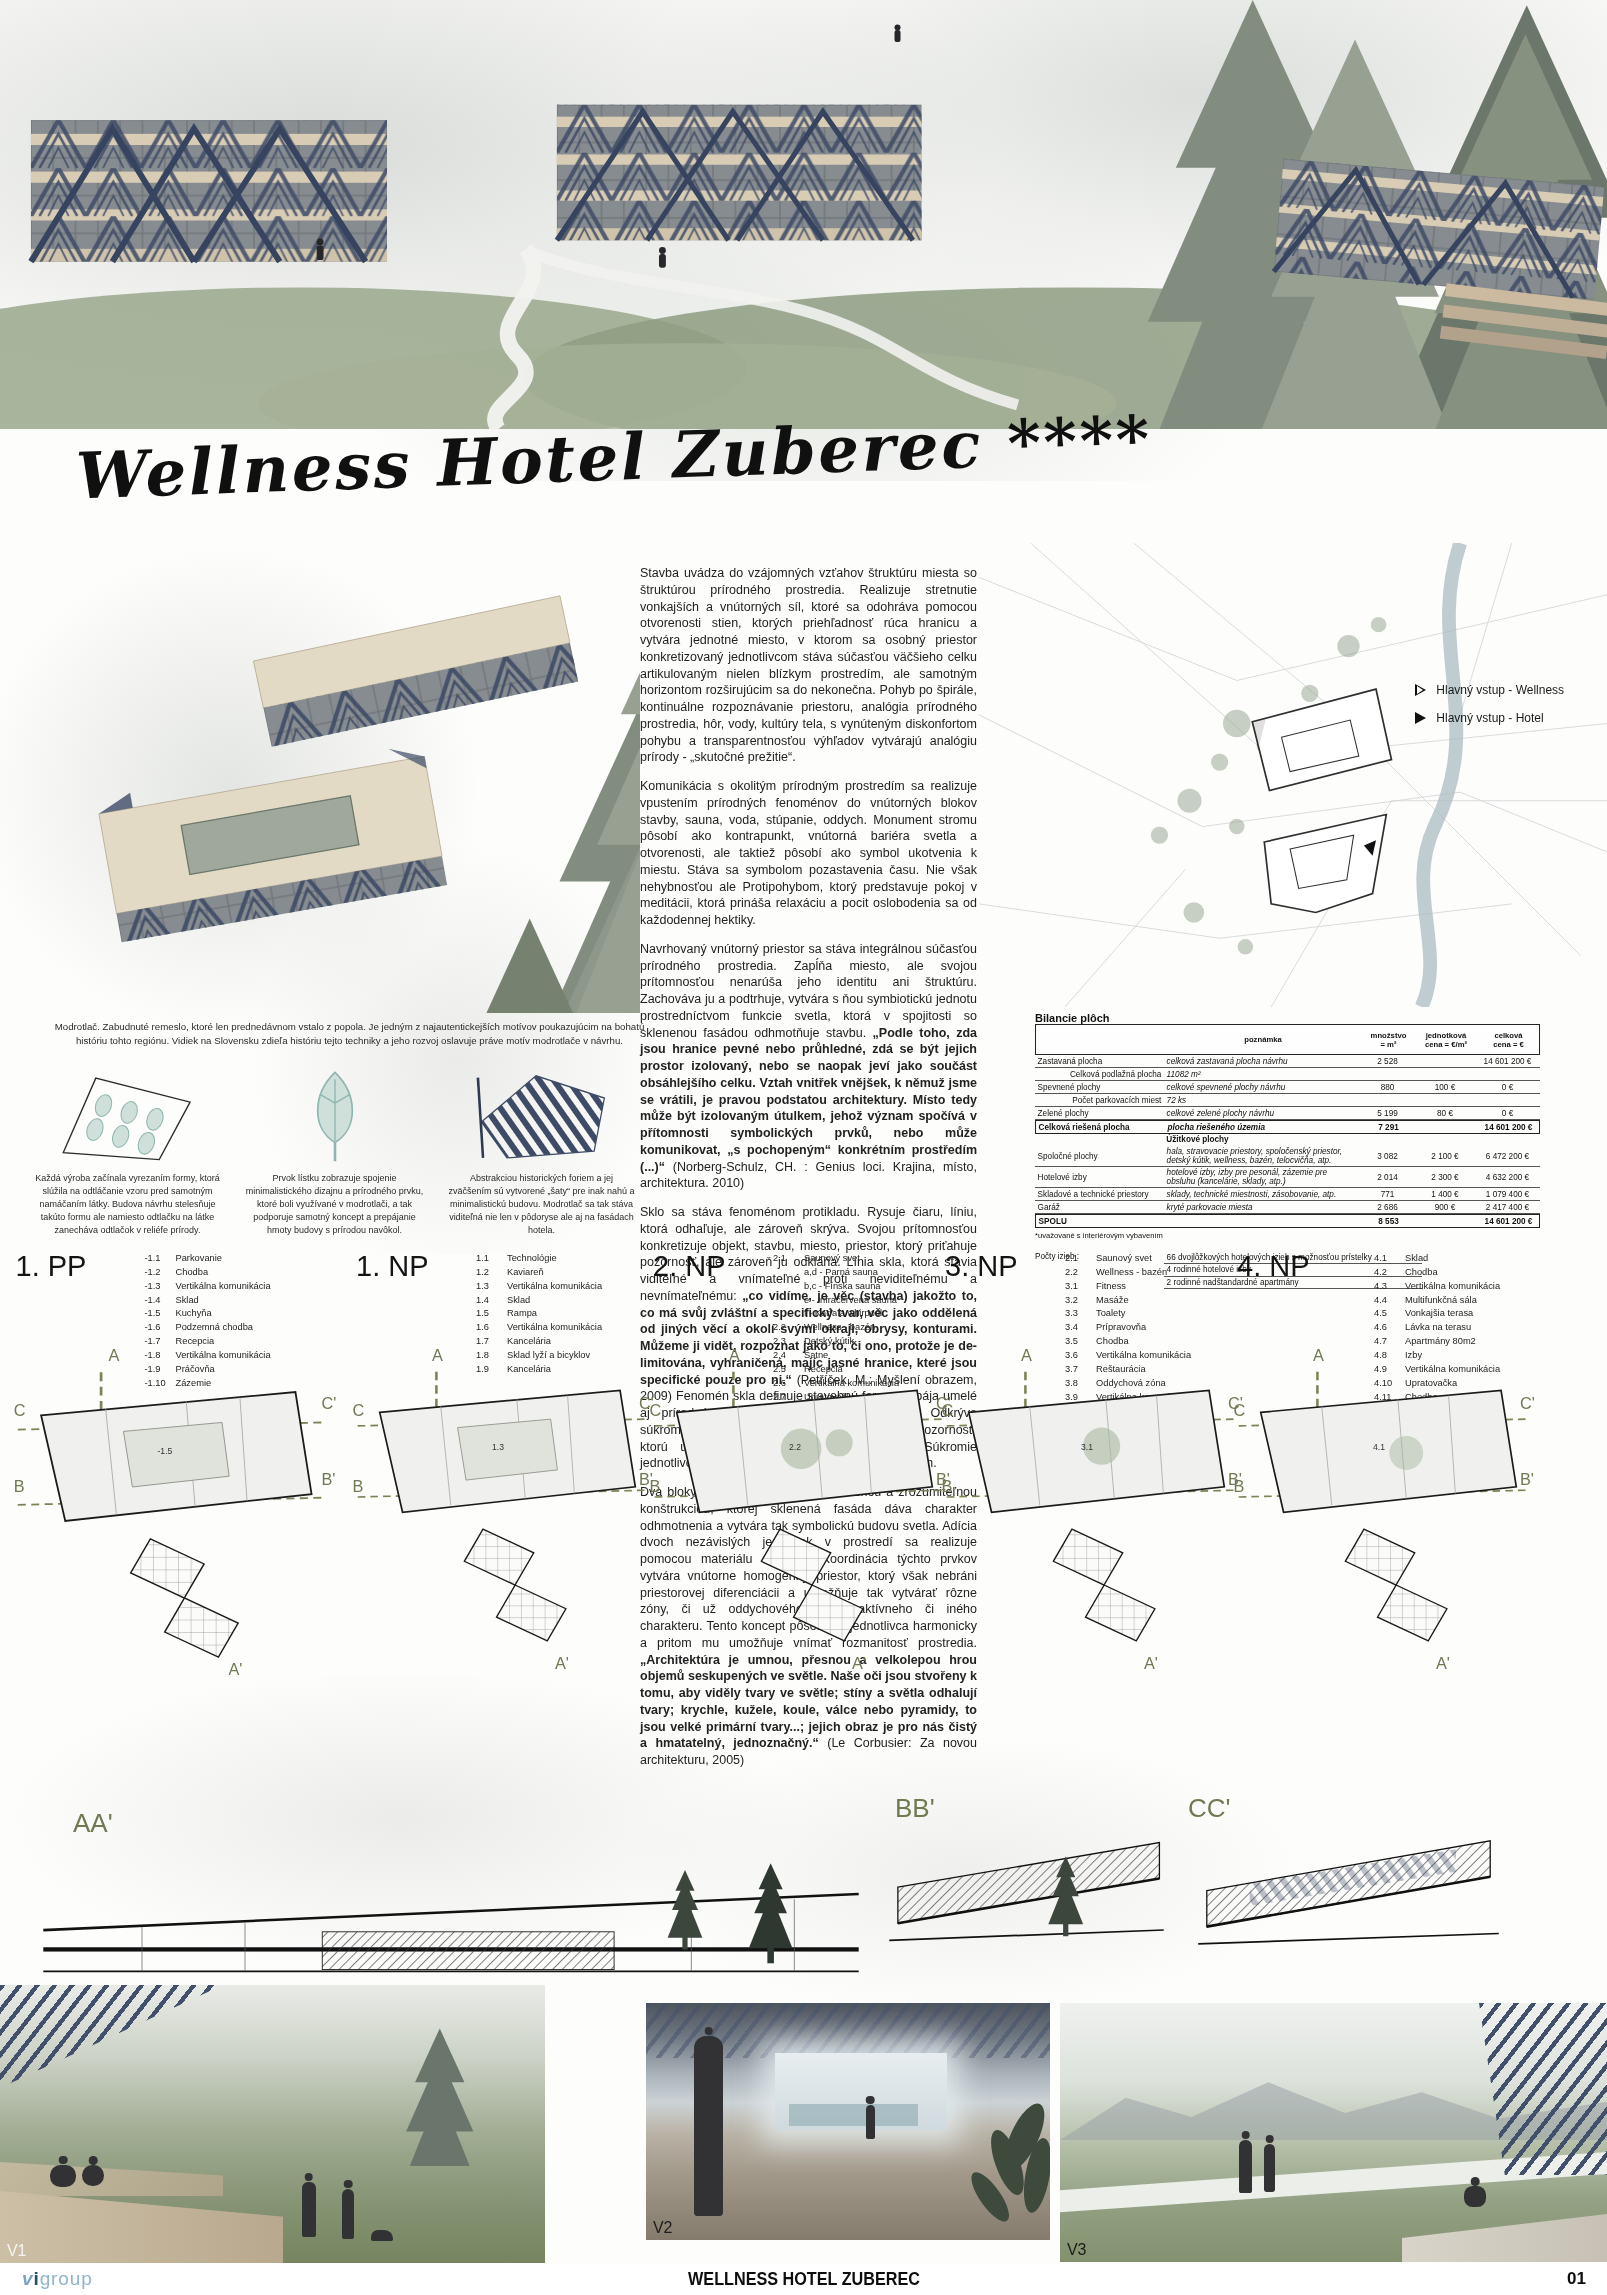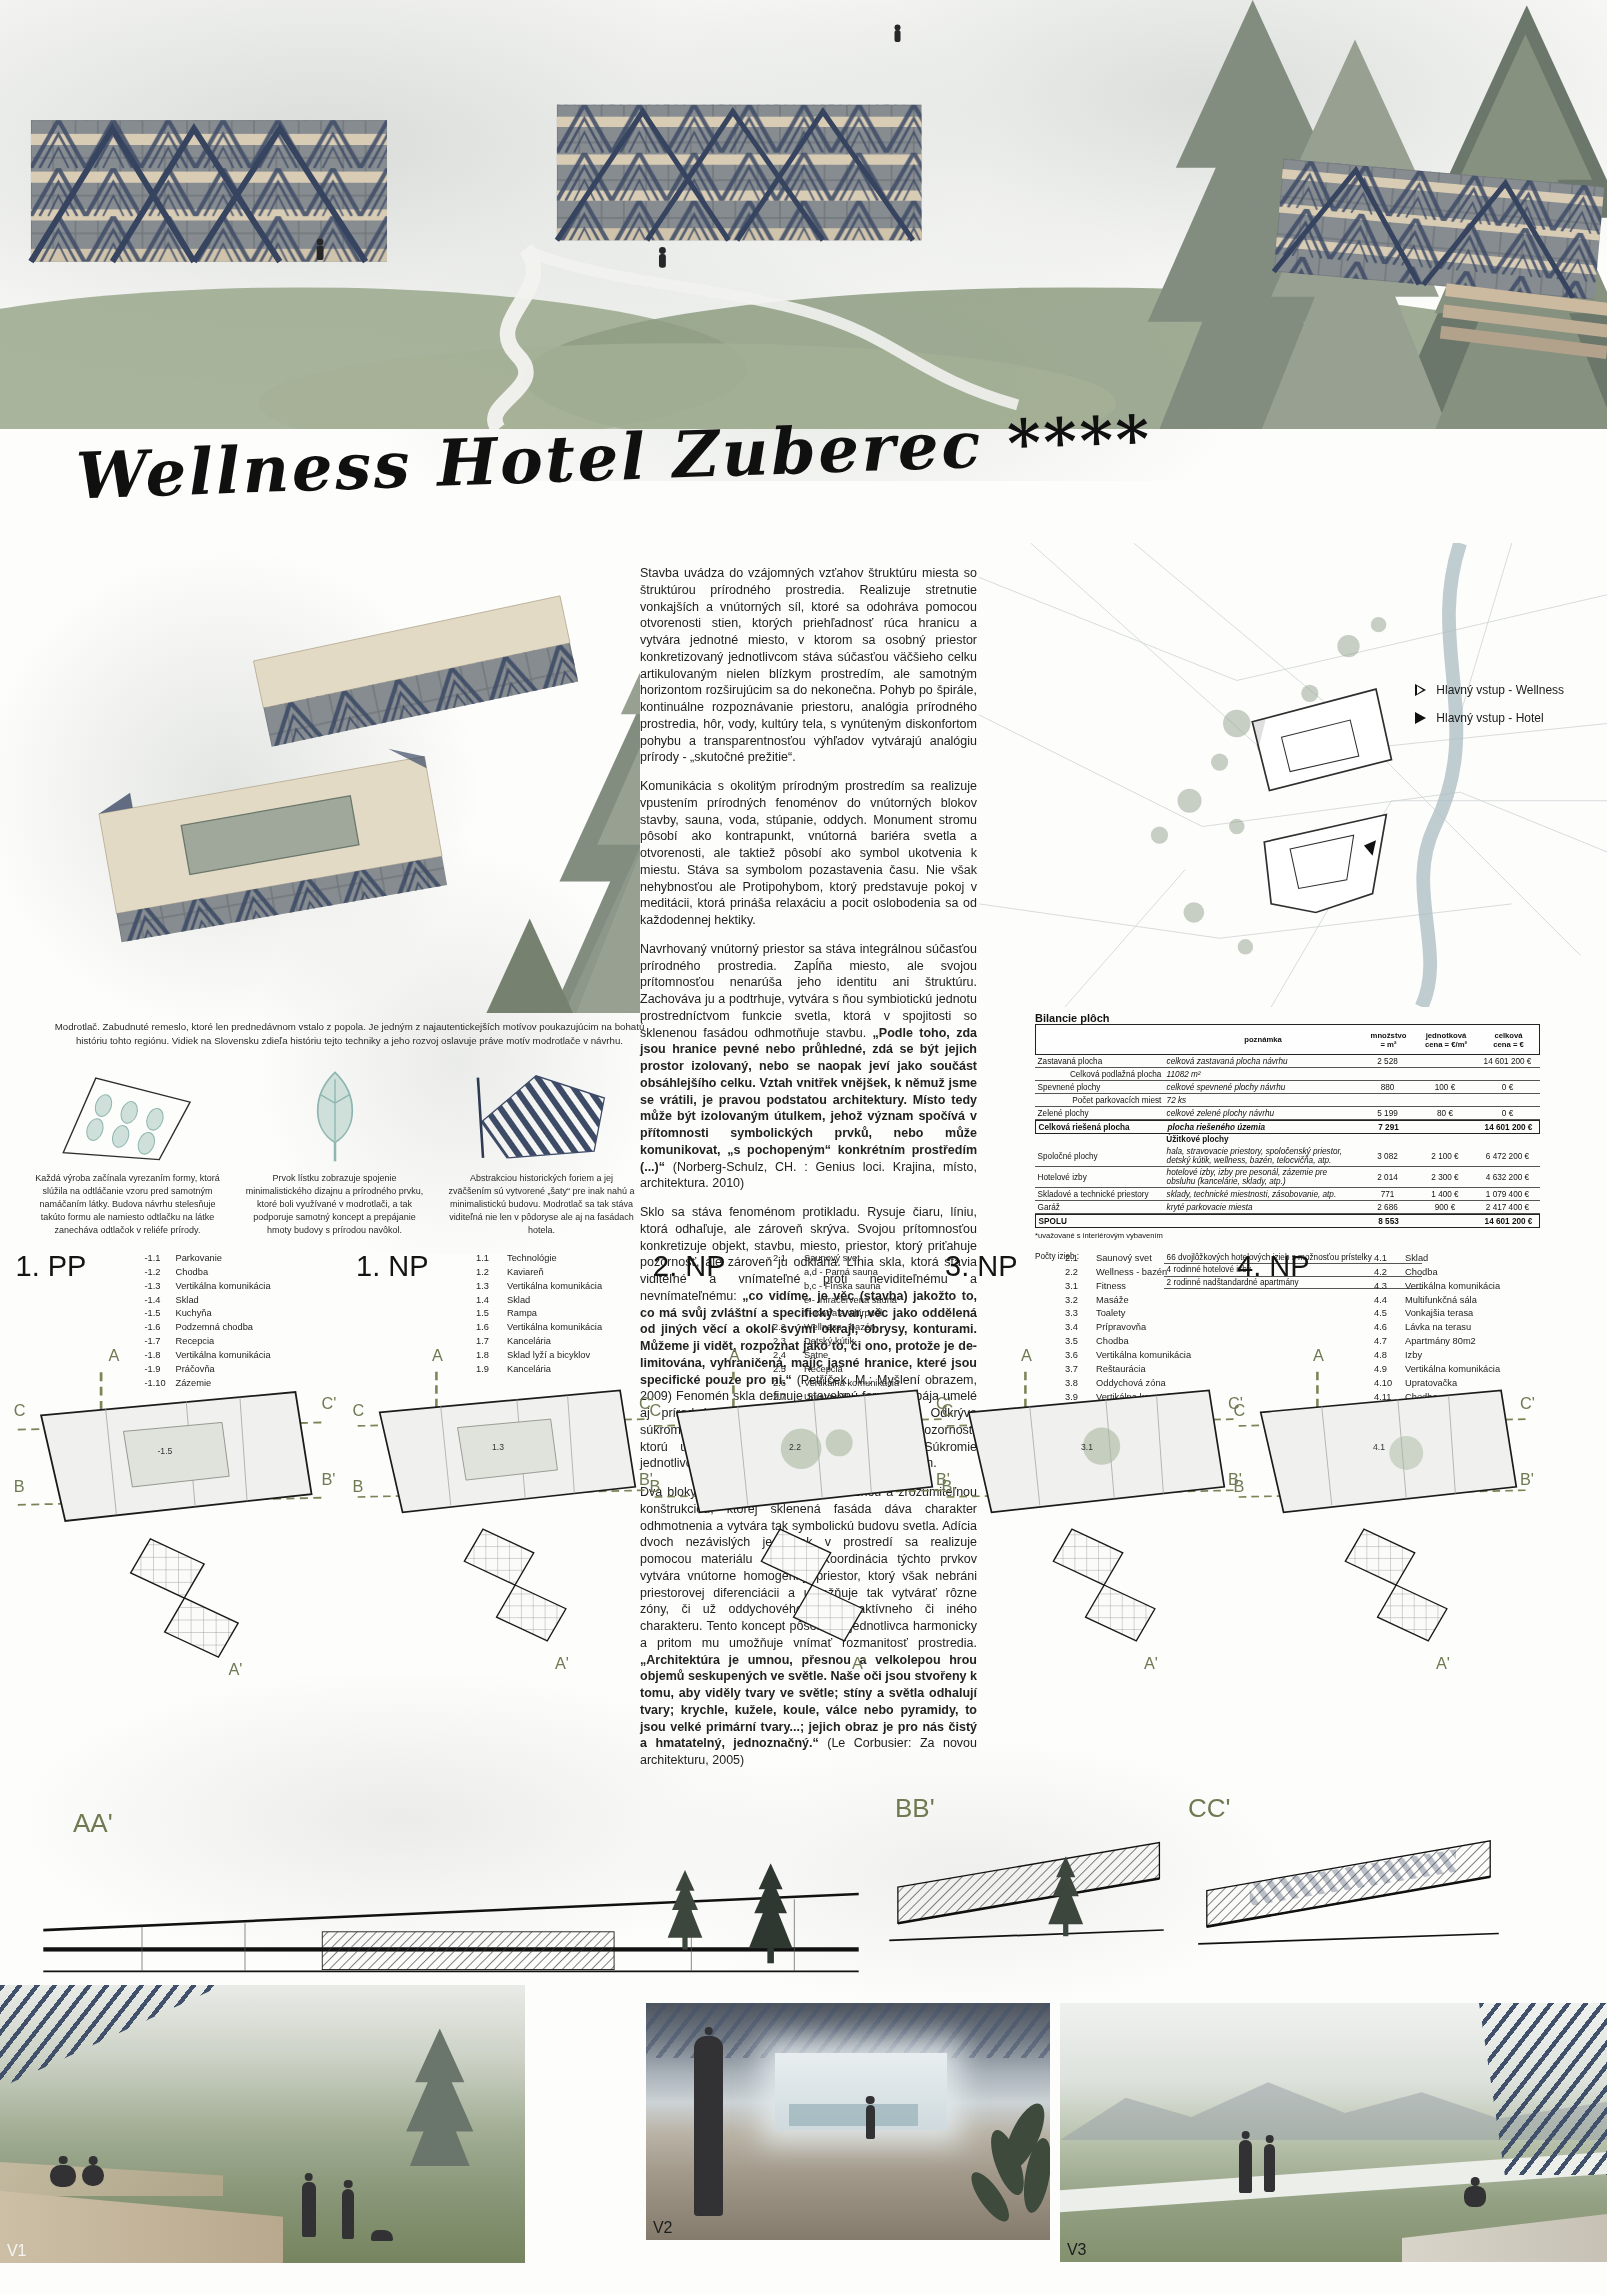--- a/index.html
+++ b/index.html
@@ -74,21 +74,21 @@
   .mk{position:absolute;color:#6f7a52;font-size:16.3px;}
   .room-lb{position:absolute;font-size:8.6px;color:#333;}
 
   
   .sec-label{position:absolute;color:#6f7a52;font-size:26px;}
   .sec-gfx{position:absolute;}
 
   
   .render{position:absolute;overflow:hidden;}
   .r1{left:0;top:1985px;width:525px;height:278px;
-    background:linear-gradient(180deg,#e9ebe7 0%,#ccd2c6 26%,#a3ae95 52%,#8a9779 74%,#76845f 100%);}
+    background:linear-gradient(180deg,#e9ebe7 0%,#ccd2c6 26%,#a3ae95 52%,#8a9779 74%,#76845f 100%);padding-left:20px;}
   .r2{left:646px;top:2003px;width:404px;height:237px;
     background:linear-gradient(180deg,#4d545e 0%,#6e7681 14%,#aab3ba 30%,#ccd2d5 42%,#b9b3a6 55%,#a2998a 72%,#847b6c 100%);}
   .r3{left:1060px;top:2003px;width:548px;height:259px;
     background:linear-gradient(180deg,#eff1ef 0%,#dde2dc 30%,#b5bfa8 55%,#94a184 76%,#83916f 100%);}
   .v-label{position:absolute;left:6.9px;bottom:3.4px;font-size:16px;}
   .r1 .v-label{color:#f4f4f2;} .r2 .v-label,.r3 .v-label{color:#1c1c1c;}
   .person{position:absolute;background:#323234;border-radius:6px 6px 2.6px 2.6px;}
   .person::before{content:"";position:absolute;top:-9.4px;left:50%;transform:translateX(-50%);
     width:8.6px;height:8.6px;border-radius:50%;background:#323234;}
   .blob{position:absolute;border-radius:50%;}
@@ -875,14 +875,21 @@
     <div class="mountain" style="left:0;top:60px;width:548px;height:77px"></div>
     <div class="path-band" style="left:-26px;top:168px;width:601px;height:22px"></div>
     <div class="zigcorner" style="right:0;top:0;width:129px;height:172px;clip-path:polygon(100% 0,100% 100%,20% 100%,0 0)"></div>
     <div class="deck" style="right:0;bottom:0;width:206px;height:60px;clip-path:polygon(0 60%,100% 20%,100% 100%,0 100%);background:linear-gradient(90deg,#d8d4c9,#c6c1b4)"></div>
     <div class="person" style="left:179px;bottom:69px;width:13px;height:53px"></div>
     <div class="person" style="left:204px;bottom:70px;width:11px;height:48px"></div>
     <div class="person" style="left:404px;bottom:55px;width:22px;height:20.6px;border-radius:8.6px"></div>
     <span class="v-label">V3</span>
   </div>
 
+  <div class="footer">
+    <div class="logo">
+      <span class="lv">v</span><span class="li">i</span><span class="lw">group</span>
+    </div>
+    <div class="foot-title">WELLNESS HOTEL ZUBEREC</div>
+    <div class="foot-page">01</div>
+  </div>
 </div>
 
 
 </body></html>

